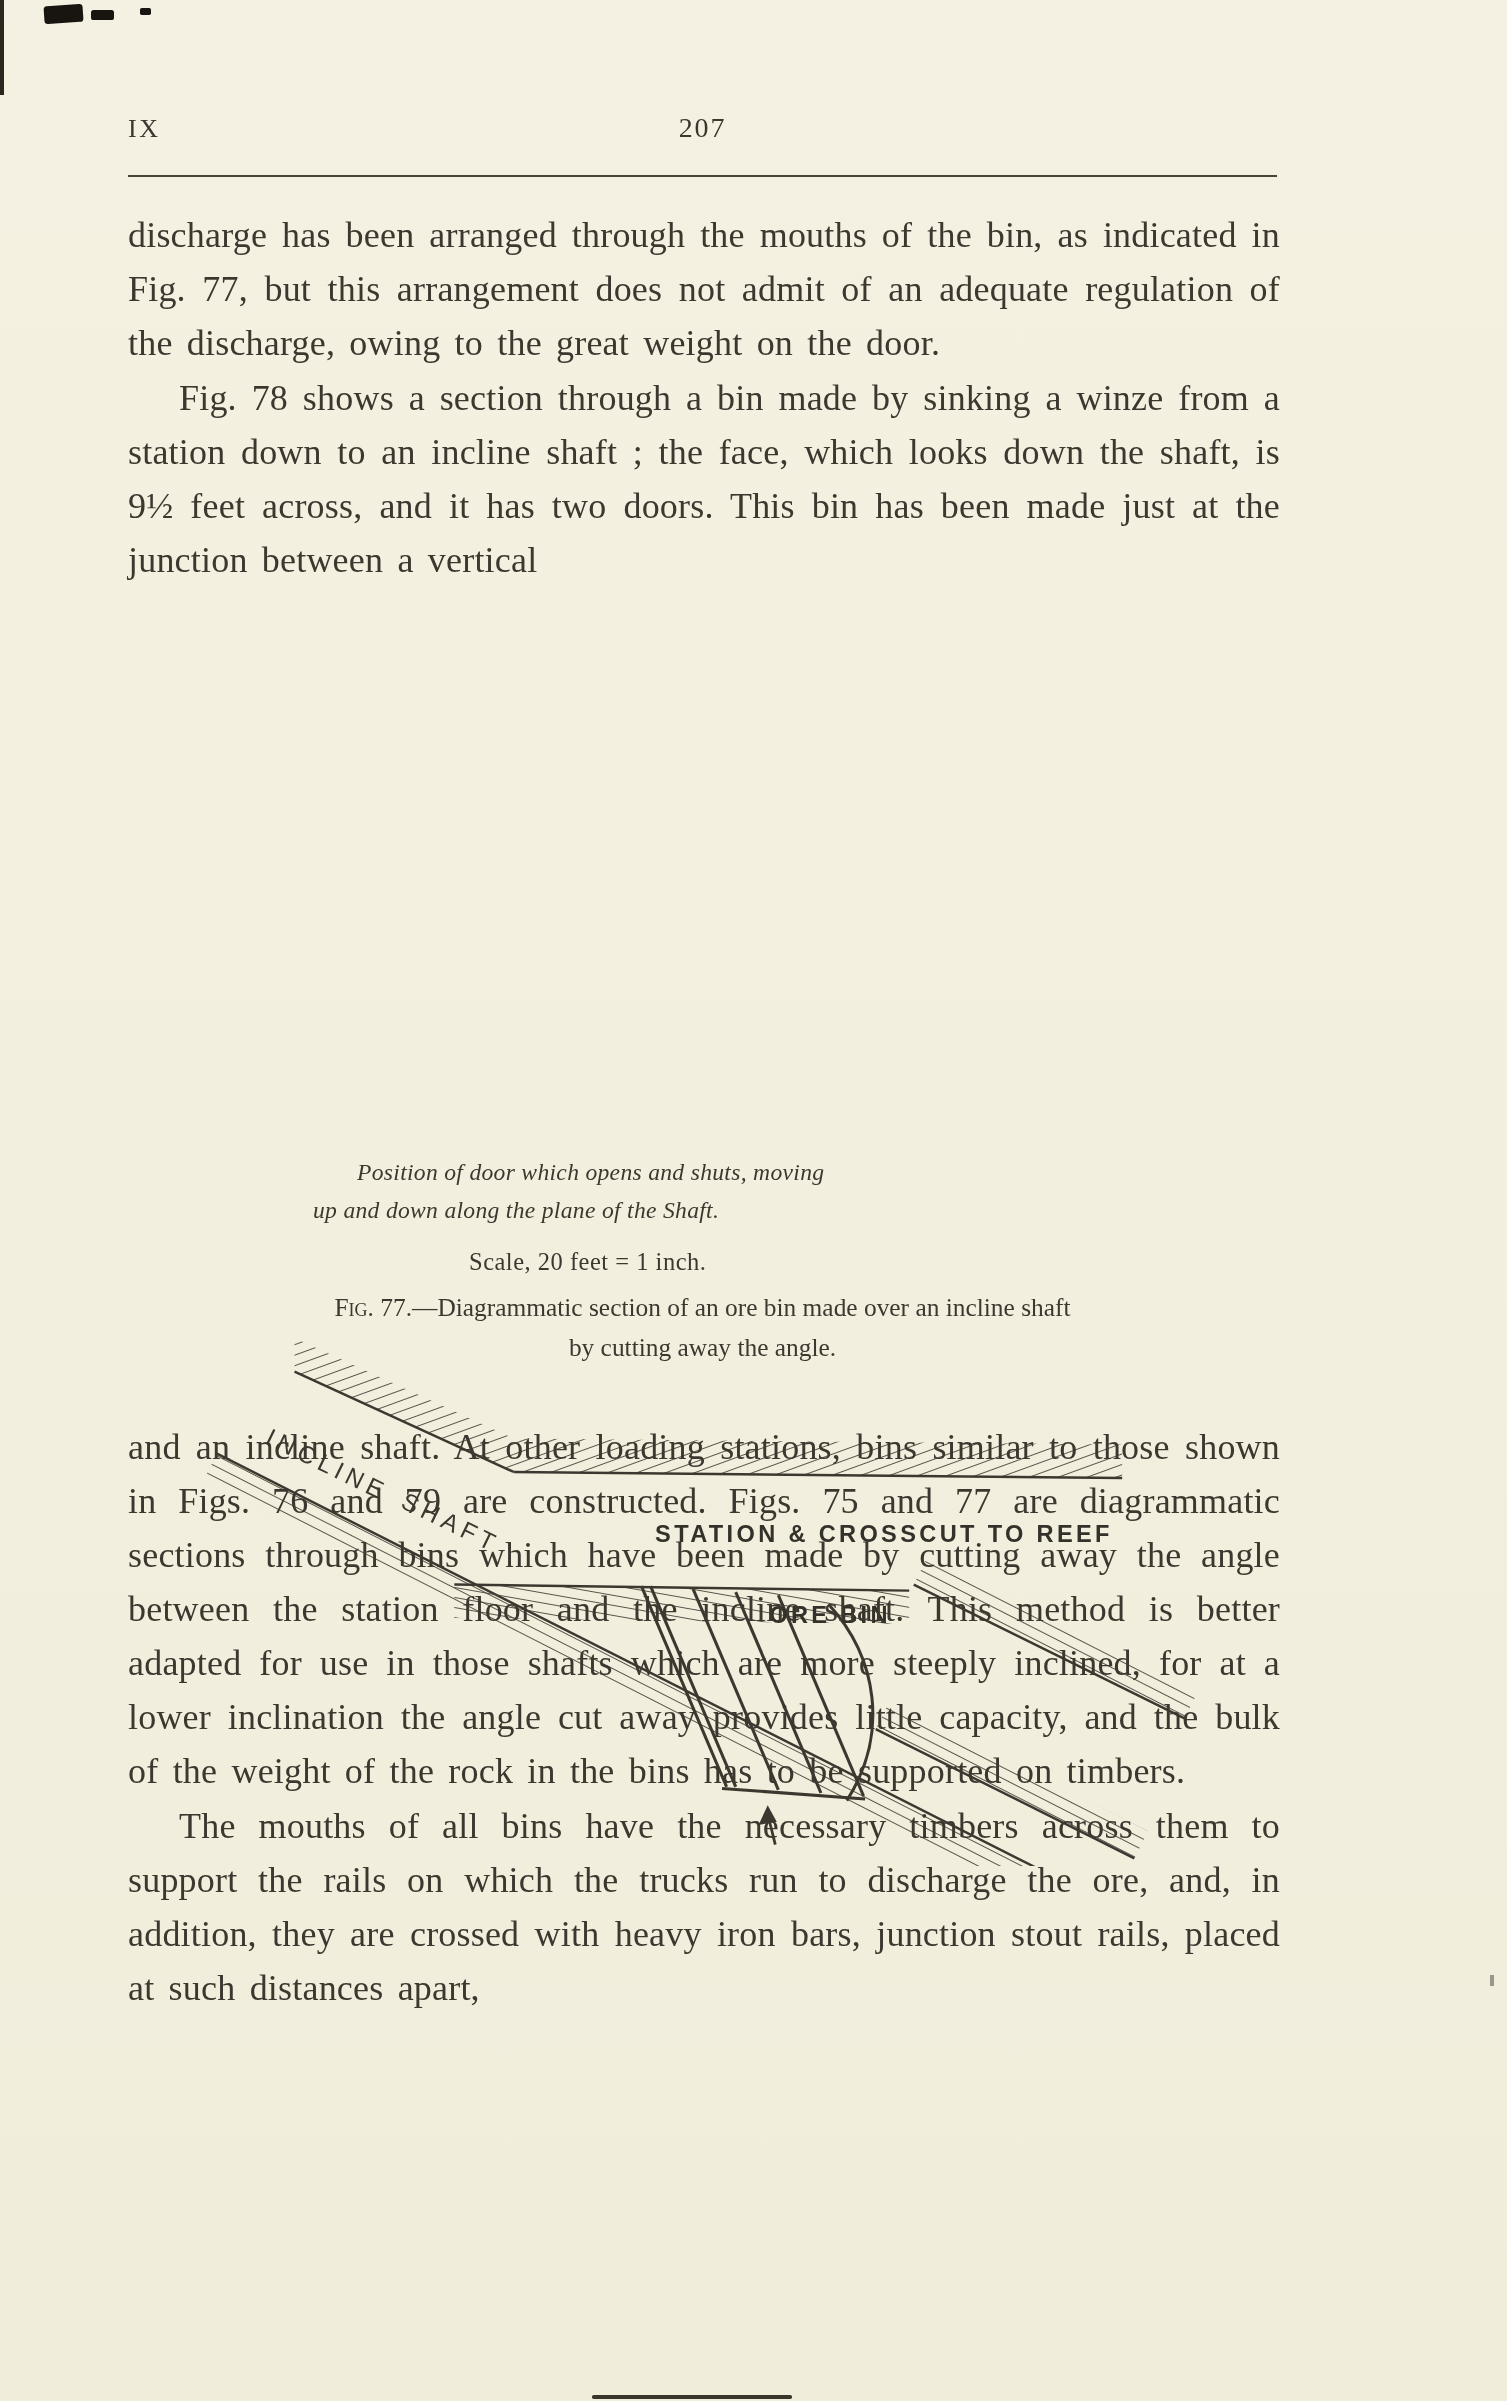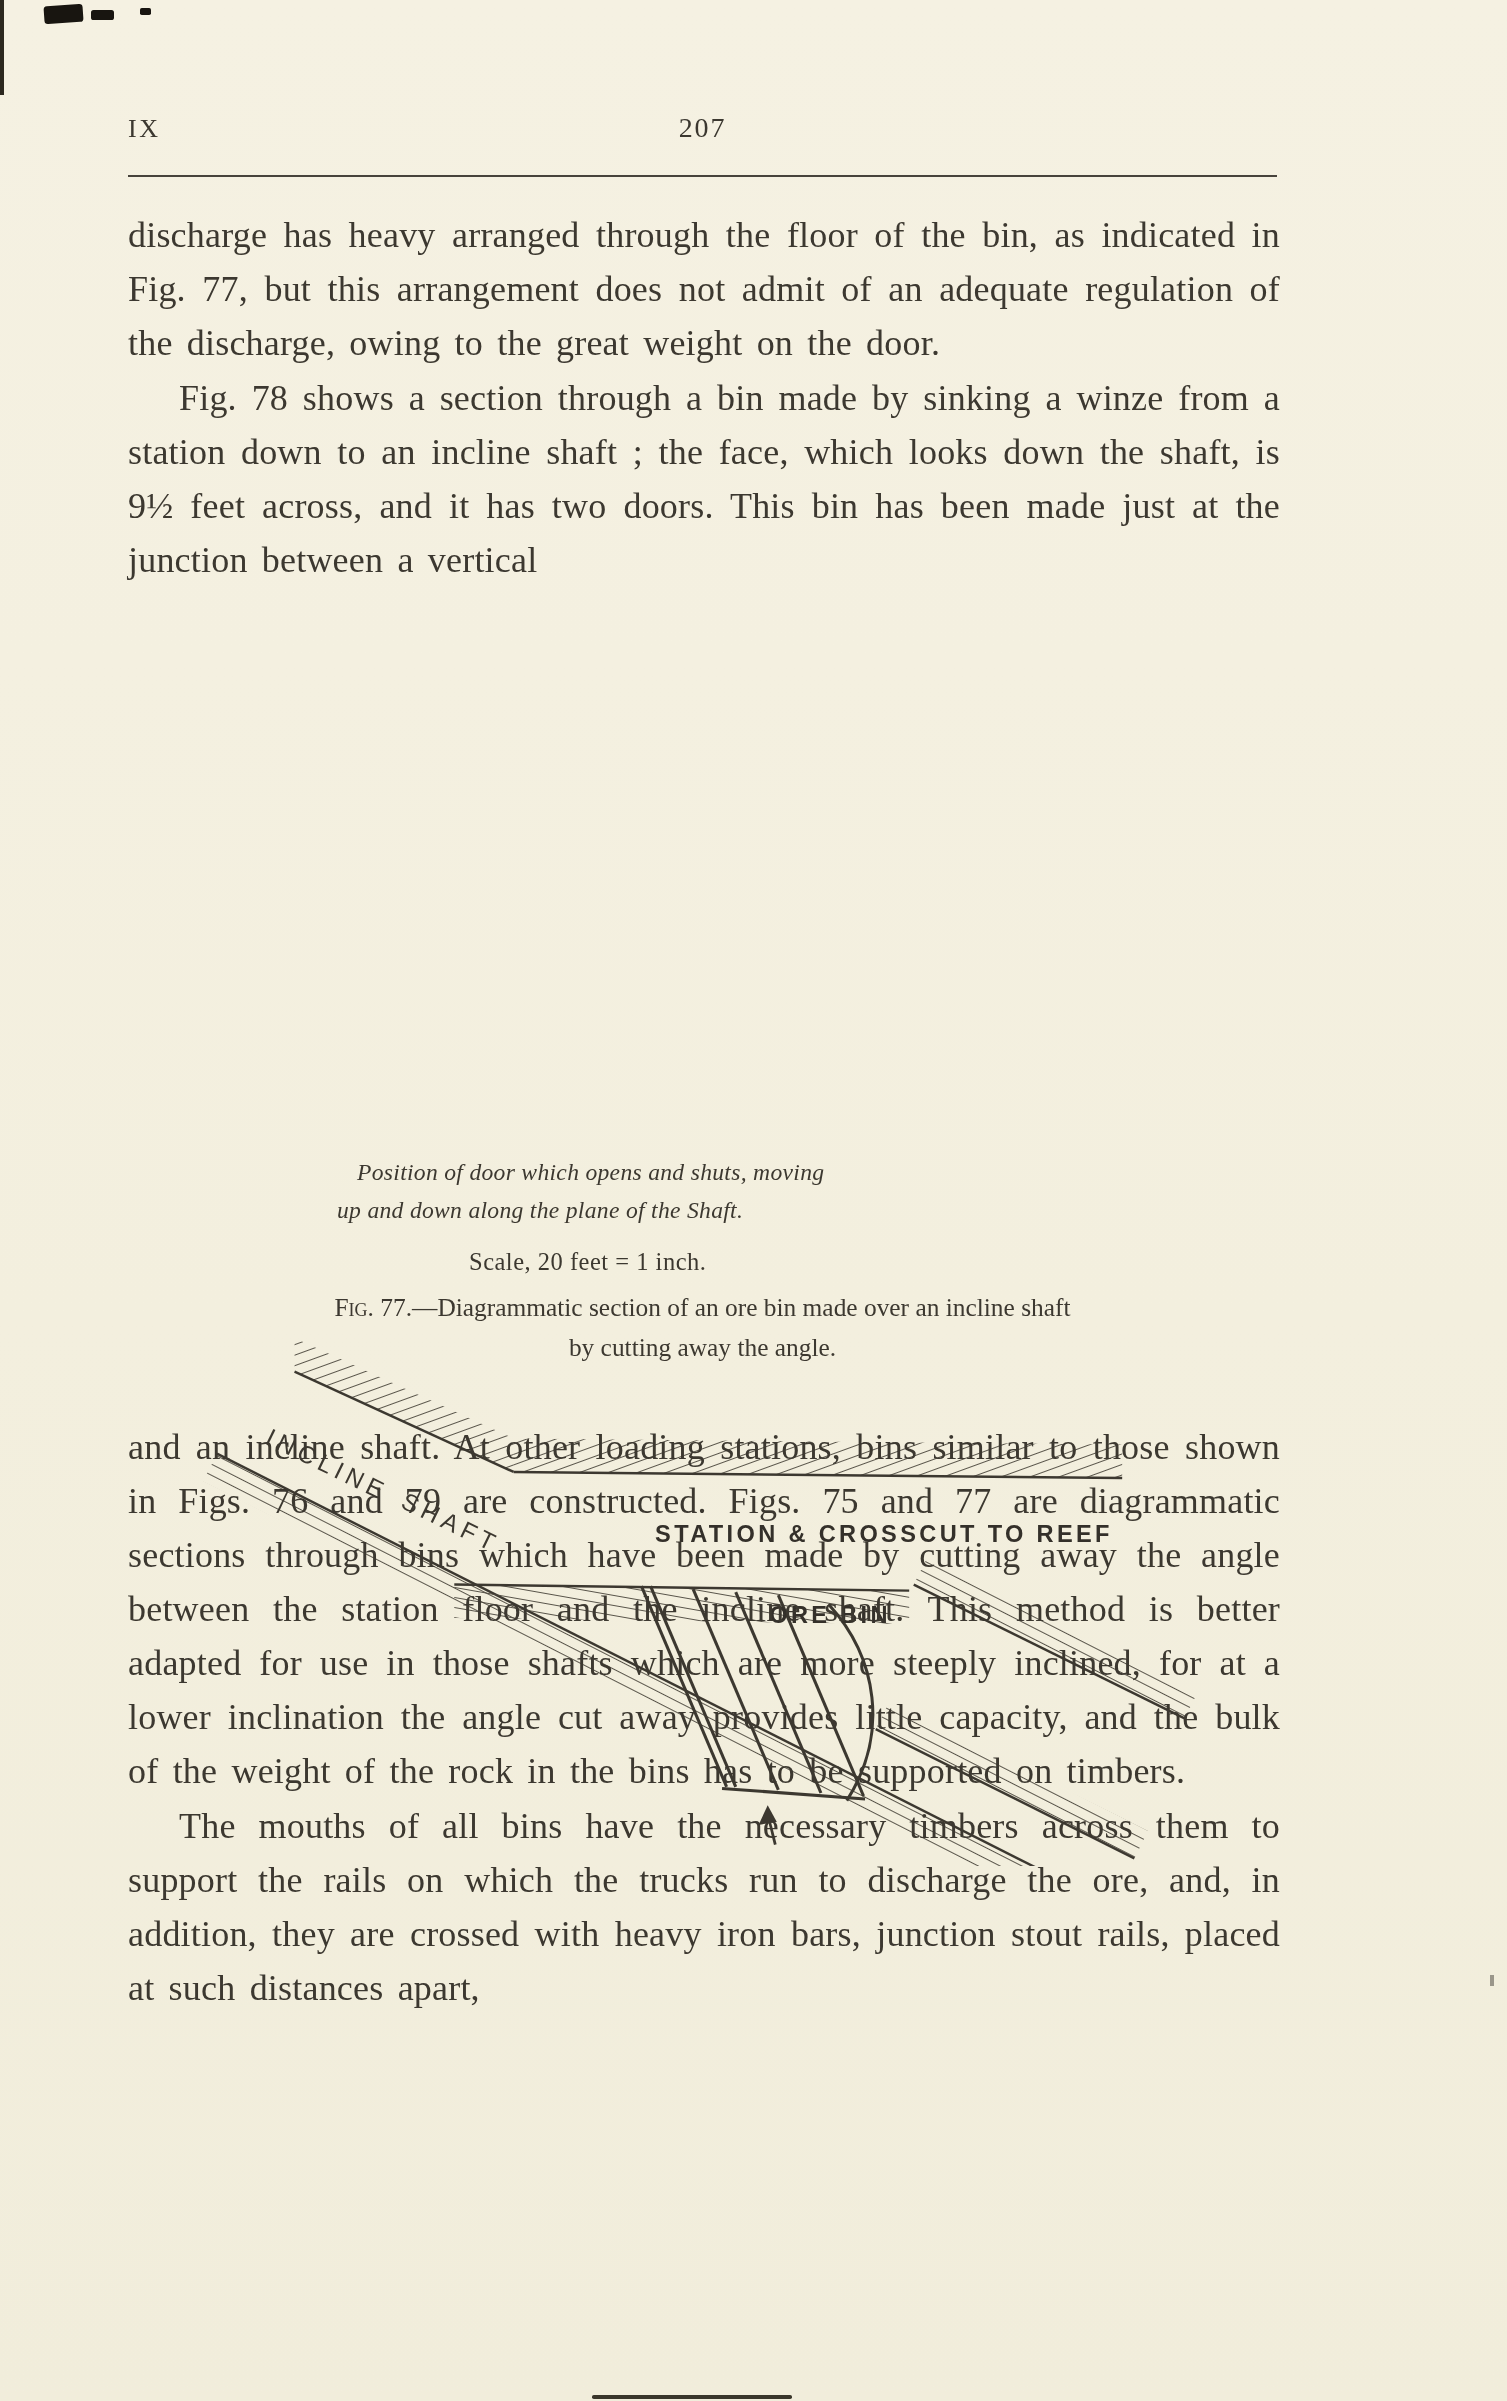--- a/index.html
+++ b/index.html
@@ -42,21 +42,21 @@
   p.indent { text-indent:51px; }
   p.mt { margin-top:1px; }
 
   .figure { position:absolute; left:0; top:678px; width:1508px; height:751px; }
   .diagram-svg { position:absolute; left:0; top:654px; width:1508px; height:534px; }
   .lbl-thin { font-family:"Liberation Sans", sans-serif; font-size:16px; letter-spacing:3.4px; fill:#3c3830; }
   .lbl-bold { font-family:"Liberation Sans", sans-serif; font-size:15.5px; letter-spacing:2.2px; font-weight:bold; fill:#34302a; }
 
   .door-note { position:absolute; left:313px; font-style:italic; font-size:23.6px; letter-spacing:0.3px; }
   .door-note.l1 { top:481px;margin-left:44px; }
-  .door-note.l2 { top:519px;margin-left:24px; }
+  .door-note.l2 { top:519px; }
   .scale-note { position:absolute; left:469px; top:570px; font-size:24.5px; letter-spacing:0.5px; }
   .fig-caption { position:absolute; left:128px; width:1149px; text-align:center; font-size:25.4px; }
   .fig-caption.l1 { top:615px; }
   .fig-caption.l2 { top:655px; }
   .sc { font-variant:small-caps; }
 </style>
 </head>
 <body>
 
 <div class="page-root">
@@ -68,21 +68,21 @@
   <div class="artifact a-bottom"></div>
   <div class="artifact a-speck"></div>
 
   <div class="header">
     <span class="chapter">IX</span>
     <span class="page-number">207</span>
   </div>
   <div class="header-rule"></div>
 
   <div class="text-block block1">
-    <p class="body-par">discharge has heavy arranged through the floor of the bin, as indicated in Fig. 77, but this arrangement does not admit of an adequate regulation of the discharge, owing to the great weight on the door.</p>
+    <p class="body-par">discharge has been arranged through the mouths of the bin, as indicated in Fig. 77, but this arrangement does not admit of an adequate regulation of the discharge, owing to the great weight on the door.</p>
     <p class="body-par indent mt">Fig. 78 shows a section through a bin made by sinking a winze from a station down to an incline shaft ; the face, which looks down the shaft, is 9½ feet across, and it has two doors. This bin has been made just at the junction between a vertical</p>
   </div>
 
   <div class="figure">
     <svg class="diagram-svg" viewBox="0 -16 990 351" xmlns="http://www.w3.org/2000/svg">
       <defs>
         <pattern id="hA" patternUnits="userSpaceOnUse" width="6.5" height="6.5" patternTransform="rotate(70)">
           <line x1="0" y1="0" x2="0" y2="6.5" stroke="#4b463c" stroke-width="1.2"></line>
         </pattern>
         <pattern id="hB" patternUnits="userSpaceOnUse" width="6.5" height="6.5" patternTransform="rotate(117)">

